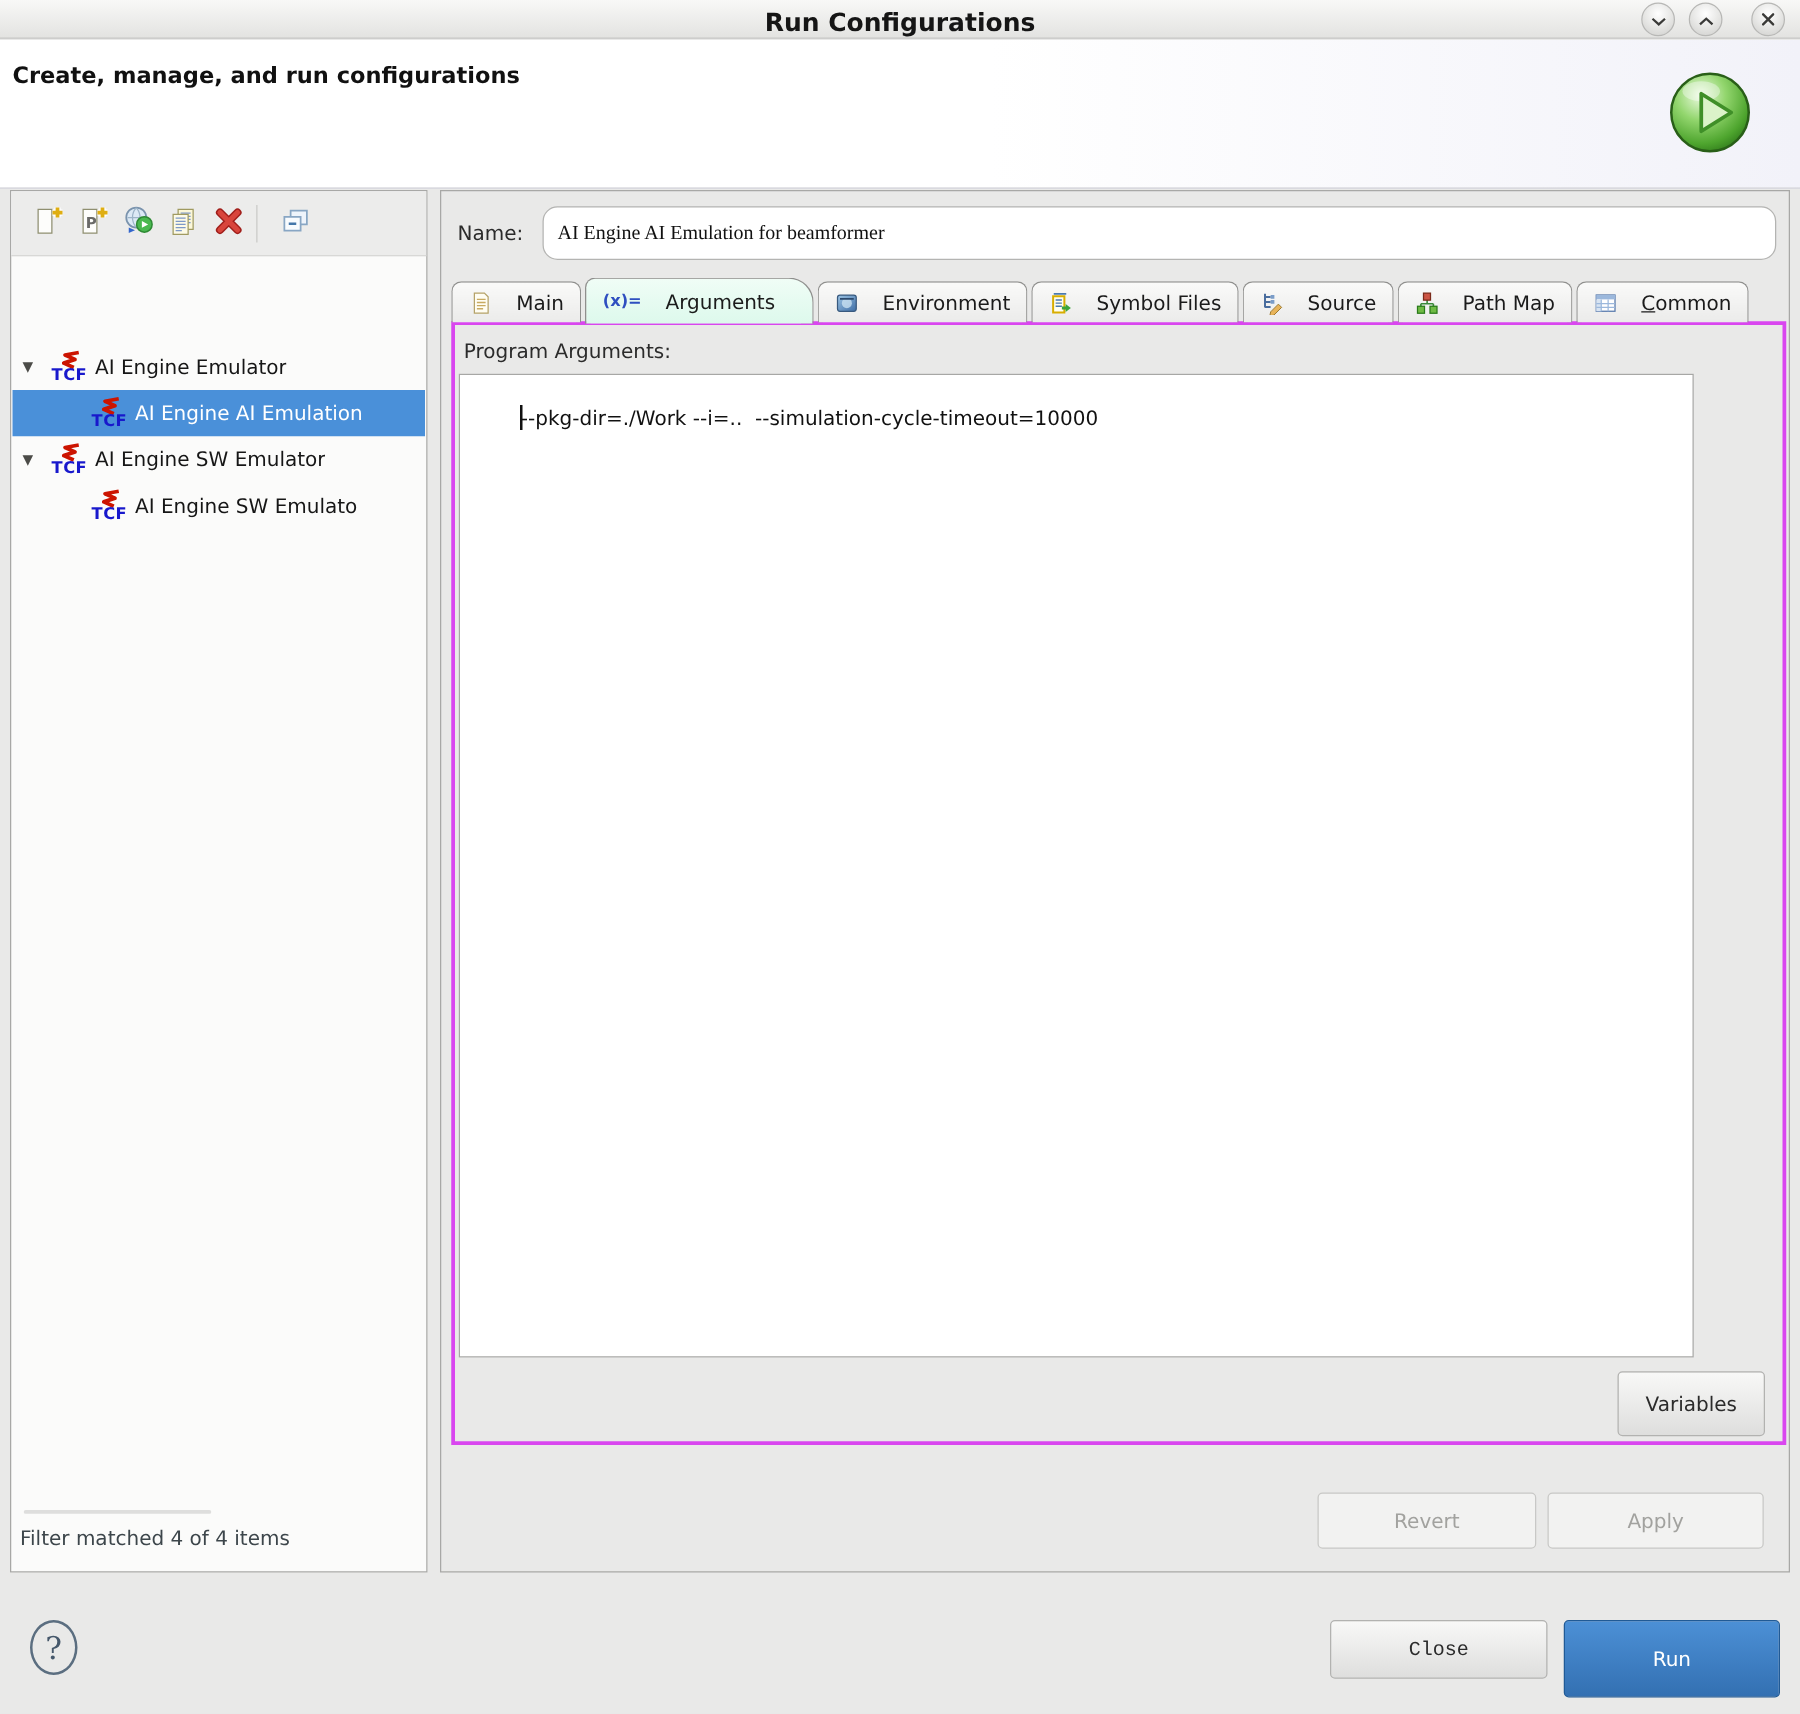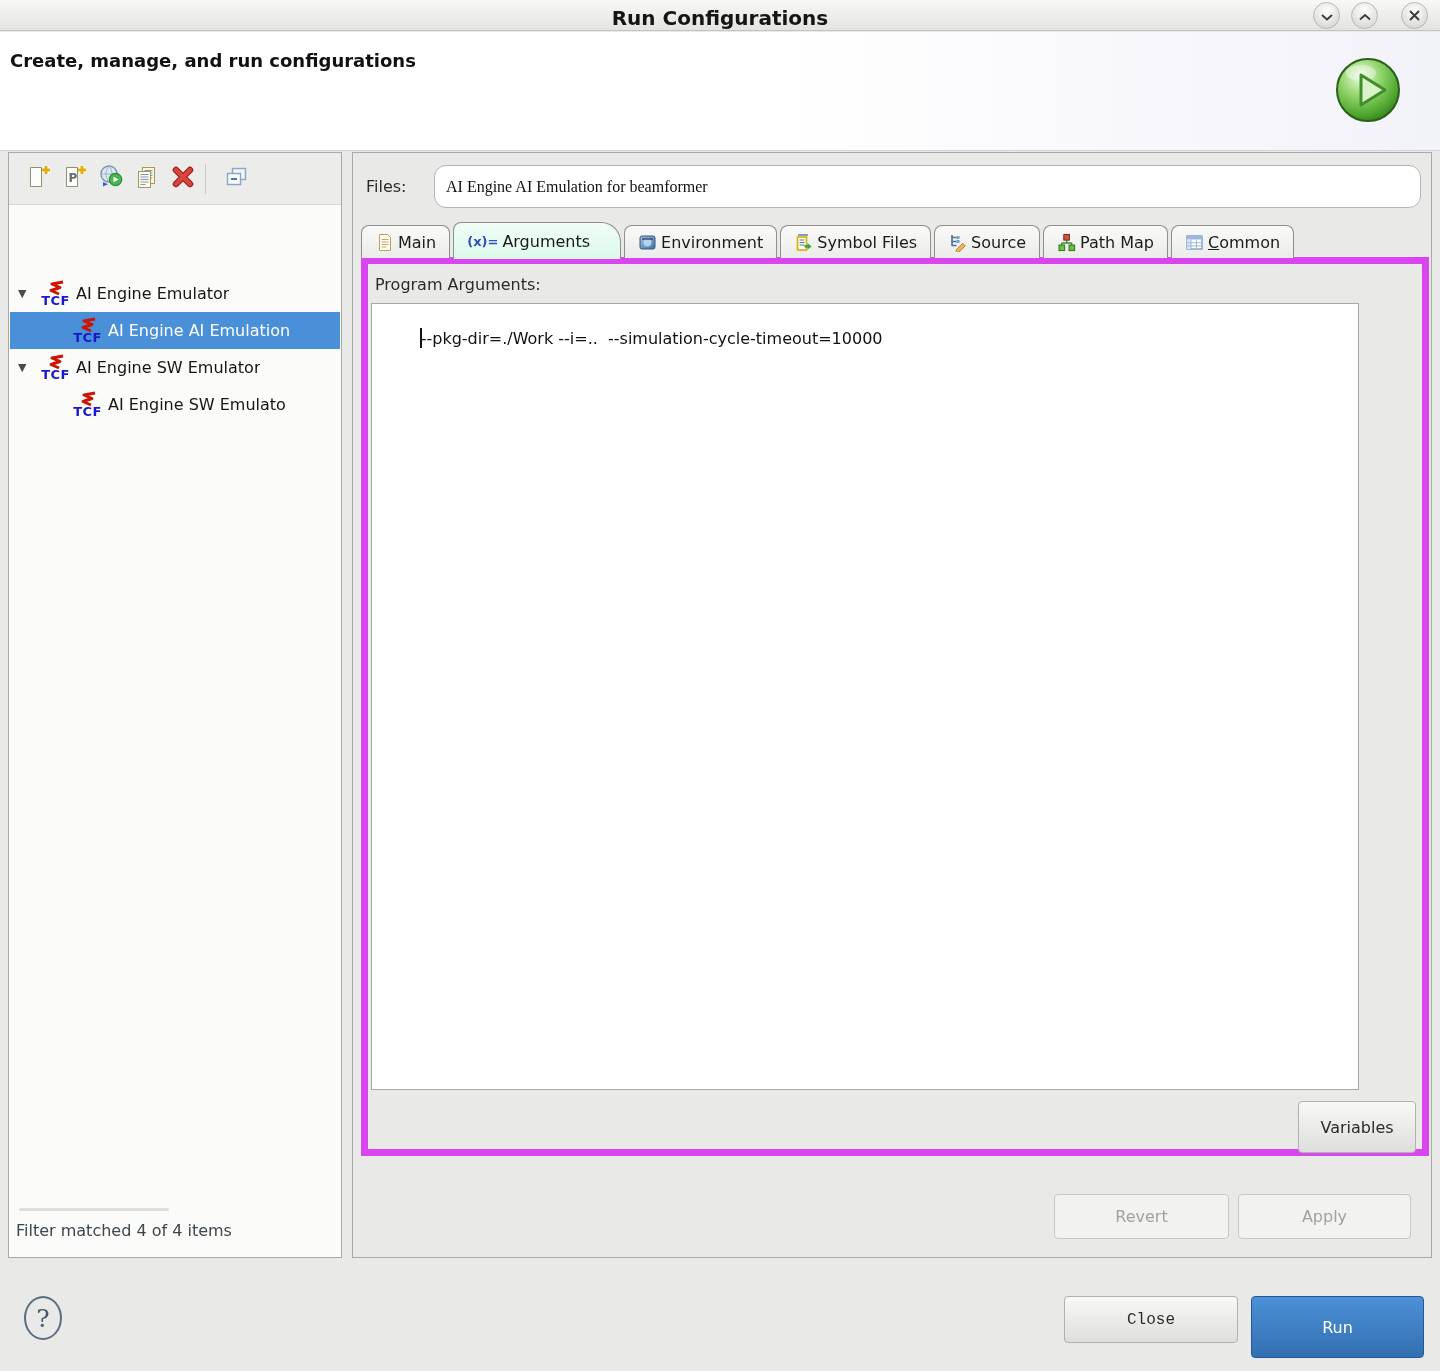--- a/index.html
+++ b/index.html
@@ -57,33 +57,33 @@
 
   
   .main { position:absolute; left:352px; top:152px; width:1080px; height:1106px;
     background:#e9e9e8; border:1px solid #a8a8a6; }
   .name-label { position:absolute; left:13px; top:24px; font-size:16px; color:#2b2b2b; }
   .name-input { position:absolute; left:81px; top:12px; width:987px; height:43px;
     border:1px solid #b4b4b2; border-radius:12px; background:#fff; padding:0 11px;
     font-size:16px; color:#111; font-family:Liberation Serif, serif; outline:none; }
 
   .tabs { position:absolute; left:8px; top:70px; height:35px; display:flex; align-items:flex-end; z-index:2; }
-  .tab { display:flex; align-items:center; gap:4px; padding:0 13px; height:33px;
+  .tab { display:flex; align-items:center; gap:19px; padding:0 13px; height:33px;
     border:1px solid #8f8f8d; border-bottom:none; border-radius:8px 8px 0 0;
     background:linear-gradient(#fafaf9,#ebebea); font-size:16px; color:#1b1b1b;
     margin-right:3px; cursor:pointer; white-space:nowrap; }
   .tab.active { height:37px; padding-right:30px; background:linear-gradient(#f0fdf6,#ddf9ec);
     border-radius:8px 20px 0 0; margin-bottom:-1px; z-index:3; position:relative; }
   .tab-icon { display:flex; align-items:center; }
   .args-glyph { color:#2f4fc0; font-weight:bold; font-size:13px; }
   .mnemonic-label { display:inline-block; }
   .mnemonic-label::first-letter { text-decoration:underline; }
 
   .groupbox { position:absolute; left:8px; top:104px; width:1068px; height:899px;
-    border:7px solid #d946ef; background:#e9e9e8;padding-left:13px; }
+    border:3px solid #d946ef; background:#e9e9e8;padding-left:13px; }
   .pa-label { position:absolute; left:7px; top:11px; font-size:16px; color:#2b2b2b; }
   .pa-area { position:absolute; left:3px; top:39px; width:988px; height:787px;
     background:#fff; border:1px solid #a7a7a5; padding:5px 7px; font-size:16px; color:#111;
     white-space:pre-wrap; cursor:text; overflow:hidden; }
   .caret { display:inline-block; width:2px; height:20px; background:#111; vertical-align:-4px; margin-right:-1px; }
 
   
   .btn { display:flex; align-items:center; justify-content:center;
     background:linear-gradient(#f8f8f7,#dededd); border:1px solid #b2b2b0; border-radius:4px;
     font-size:16px; color:#2b2b2b; font-family:inherit; cursor:pointer; }
@@ -252,21 +252,21 @@
         </span>
         <span class="tree-label">AI Engine SW Emulato</span>
       </div>
     </div>
 
     <div class="sidebar-divider"></div>
     <div class="sidebar-status">Filter matched 4 of 4 items</div>
   </div>
 
   <div class="main">
-    <span class="name-label">Files:</span>
+    <span class="name-label">Name:</span>
     <input class="name-input" type="text" value="AI Engine AI Emulation for beamformer" style="">
 
     <div class="tabs">
       <div class="tab">
         <span class="tab-icon">
           <svg width="19" height="19" viewBox="0 0 19 19">
             <path d="M4.5 1.5 h8 l3 3 v13 h-11 z" fill="#fffdf2" stroke="#b5a268"></path>
             <path d="M6.5 6.5 h7 M6.5 9 h7 M6.5 11.5 h7 M6.5 14 h5" stroke="#c8aa60" stroke-width="1.1"></path>
           </svg>
         </span>

